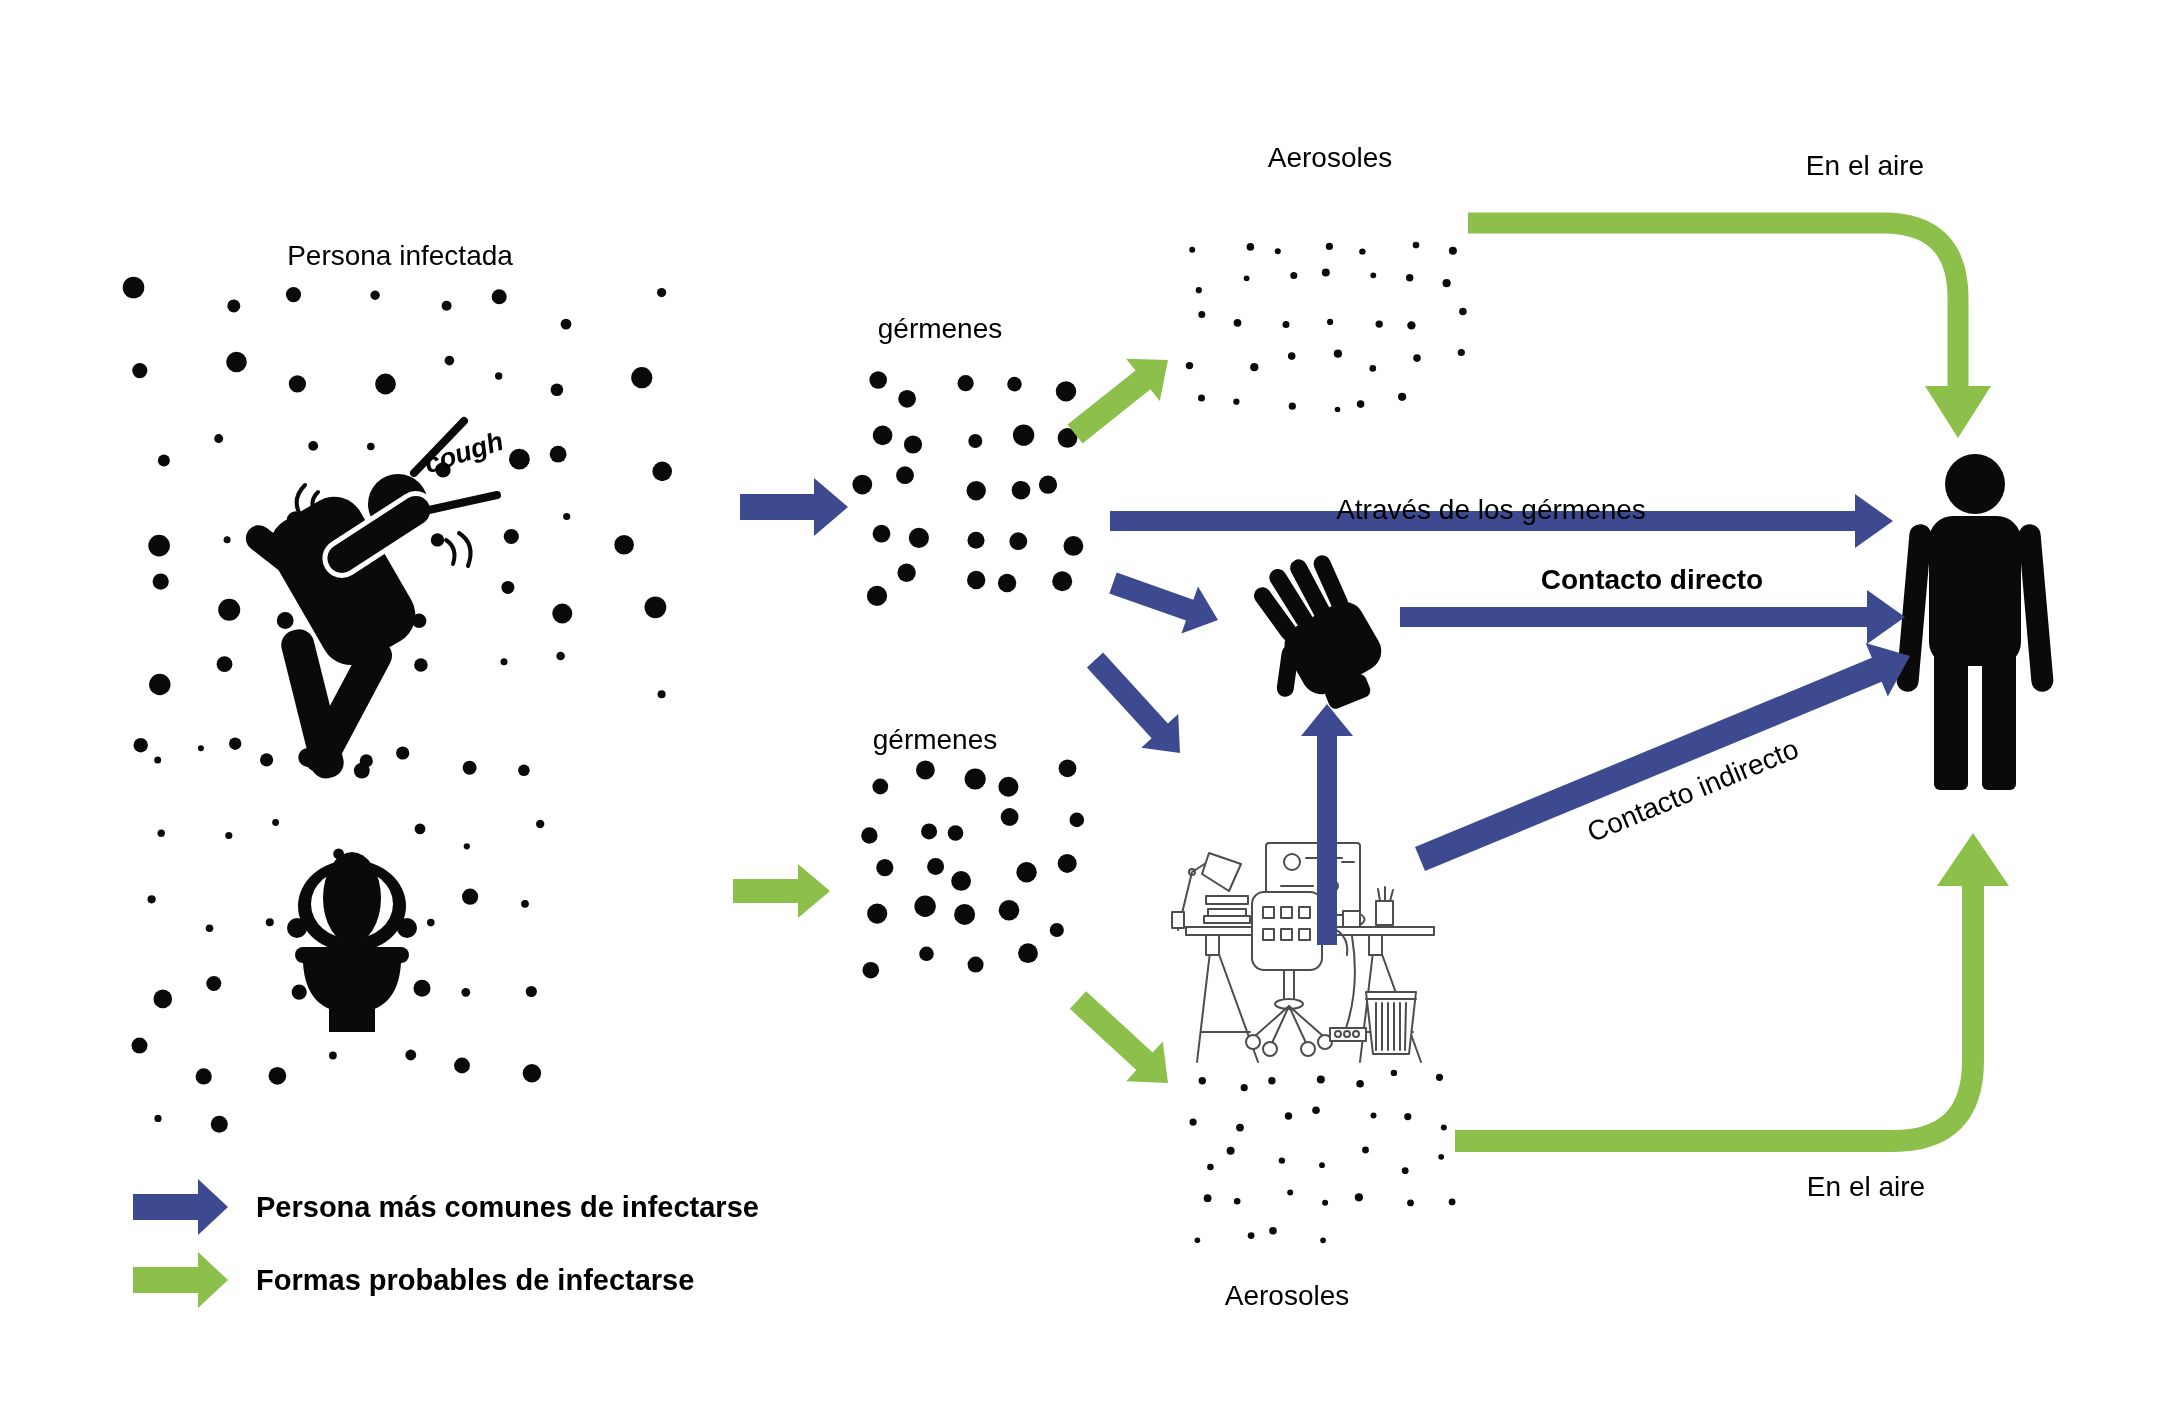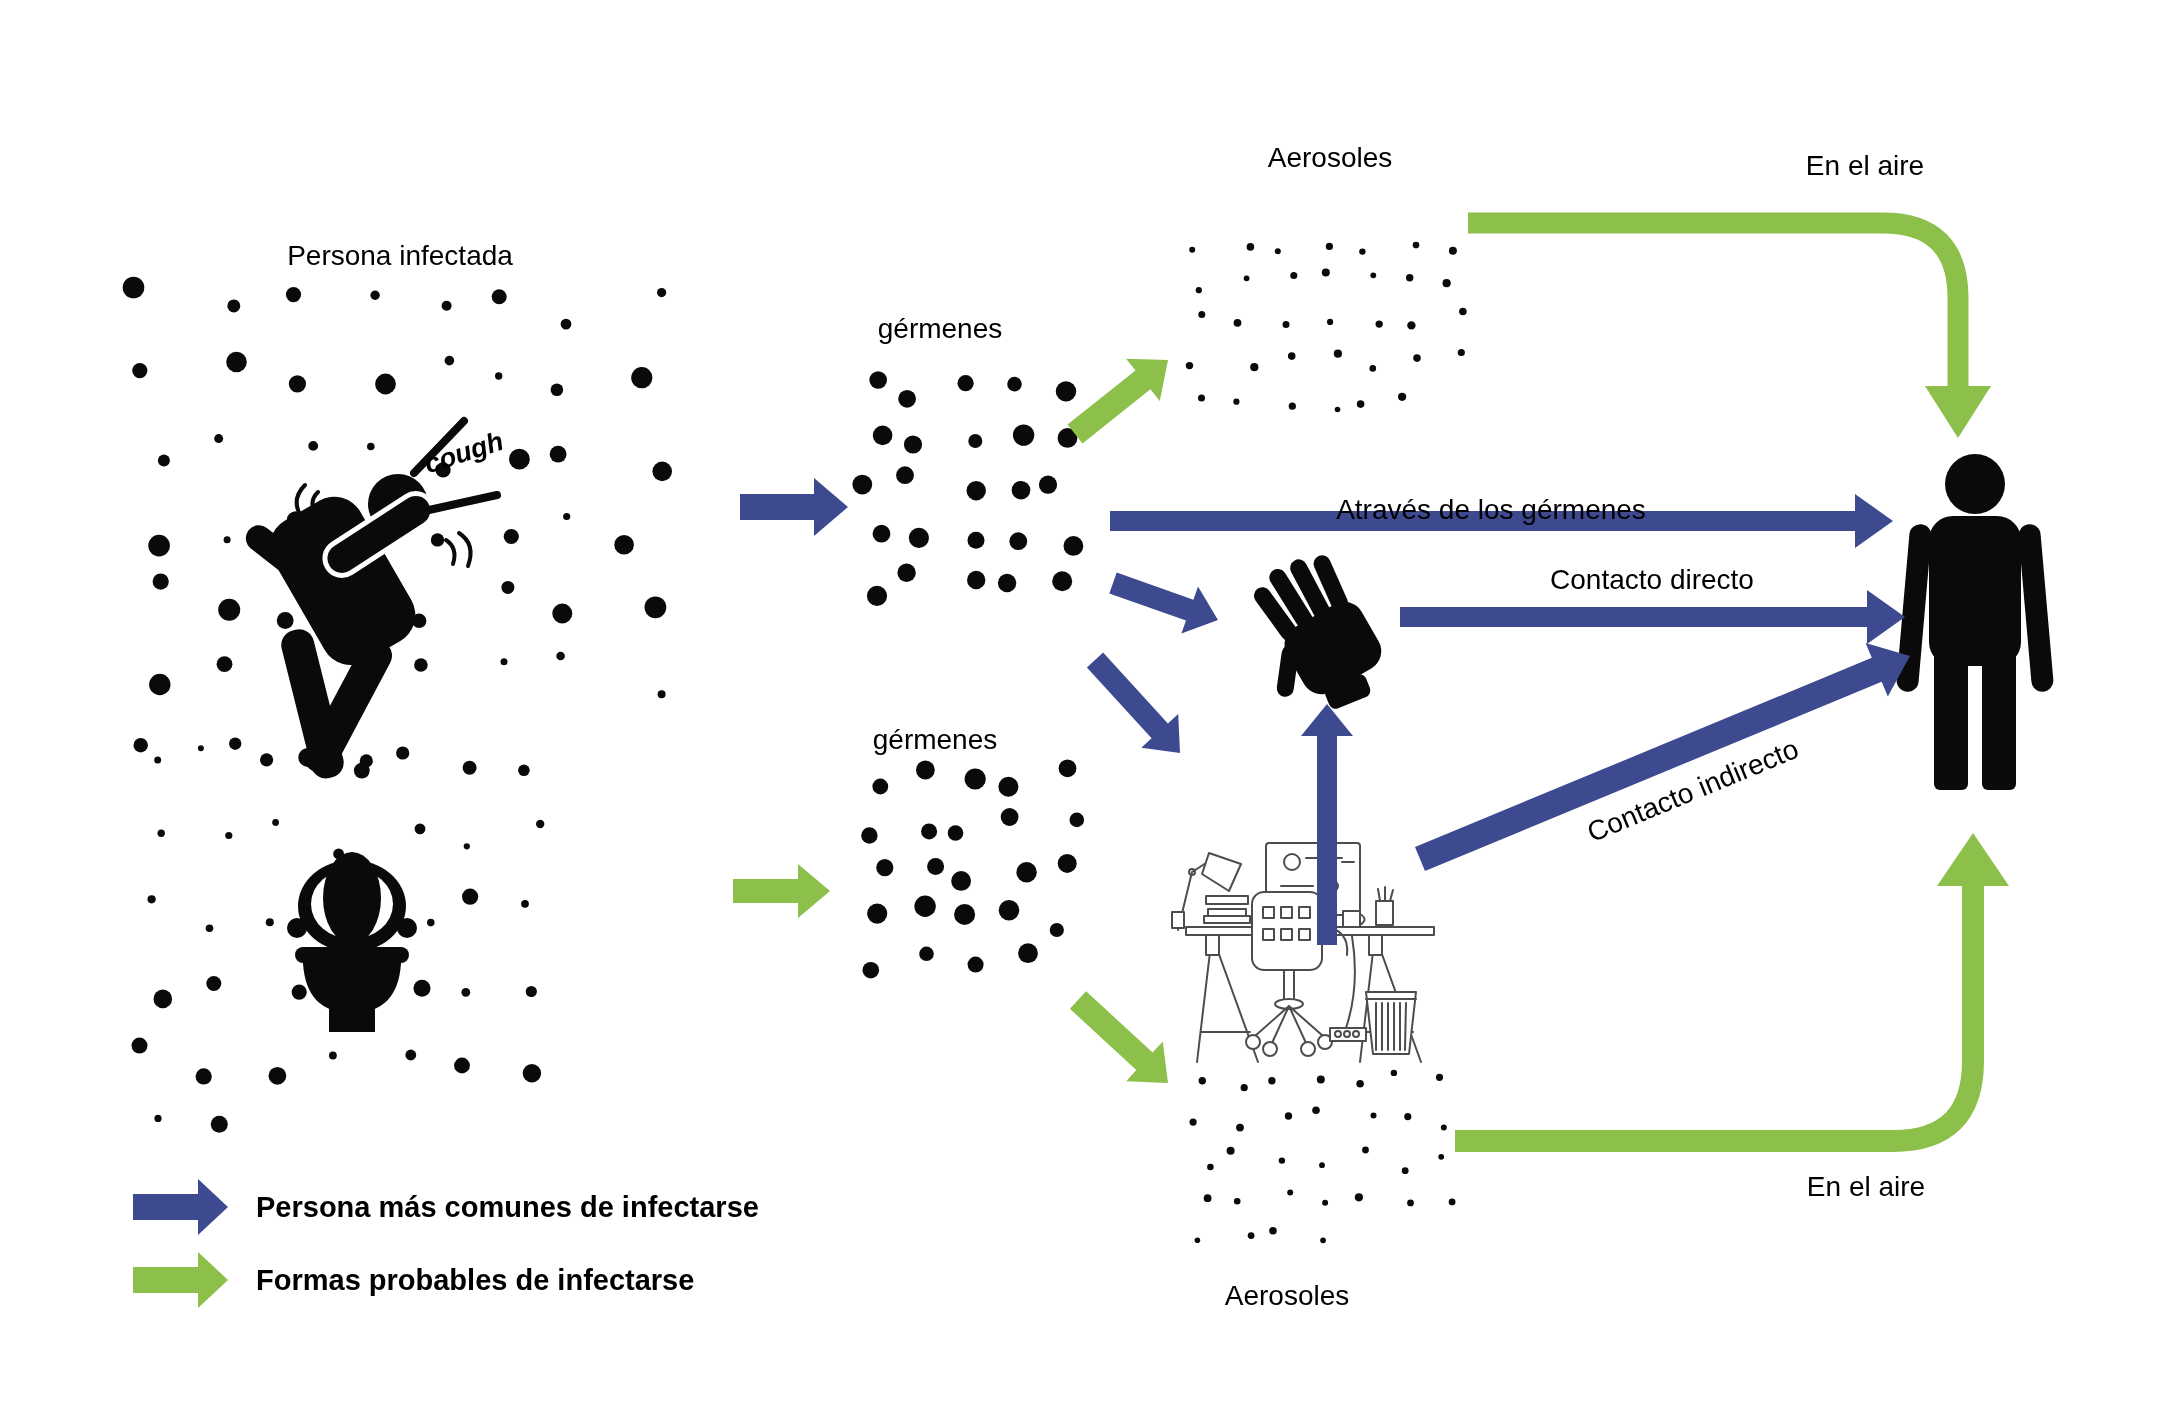--- a/index.html
+++ b/index.html
@@ -7,21 +7,21 @@
     position:relative;width:2170px;height:1416px;background:#ffffff;overflow:hidden;
     font-family:"Liberation Sans", sans-serif;color:#000;
   }
   #figure-svg{position:absolute;left:0;top:0;width:2170px;height:1416px;}
   .lbl{position:absolute;transform:translate(-50%,-50%);font-size:28px;color:#000;white-space:nowrap;}
   #lbl-persona{left:400px;top:256px;}
   #lbl-germ-top{left:940px;top:329px;}
   #lbl-aero-top{left:1330px;top:158px;}
   #lbl-air-top{left:1865px;top:166px;}
   #lbl-atraves{left:1491px;top:486px;margin-top:24px;}
-  #lbl-cdirecto{left:1652px;top:580px;}
+  #lbl-cdirecto{left:1652px;top:580px;font-weight:bold;}
   #lbl-cindirecto{left:1693px;top:791px;transform:translate(-50%,-50%) rotate(-22.5deg);}
   #lbl-germ-bot{left:935px;top:740px;}
   #lbl-aero-bot{left:1287px;top:1296px;}
   #lbl-air-bot{left:1866px;top:1187px;}
   #lbl-cough{left:464px;top:453px;transform:translate(-50%,-50%) rotate(-18deg);
              font-weight:bold;font-style:italic;font-size:27px;}
   .legend-label{position:absolute;transform:translateY(-50%);font-weight:bold;font-size:29px;white-space:nowrap;}
   #legend-common{left:256px;top:1207px;}
   #legend-probable{left:256px;top:1280px;}
 </style>

